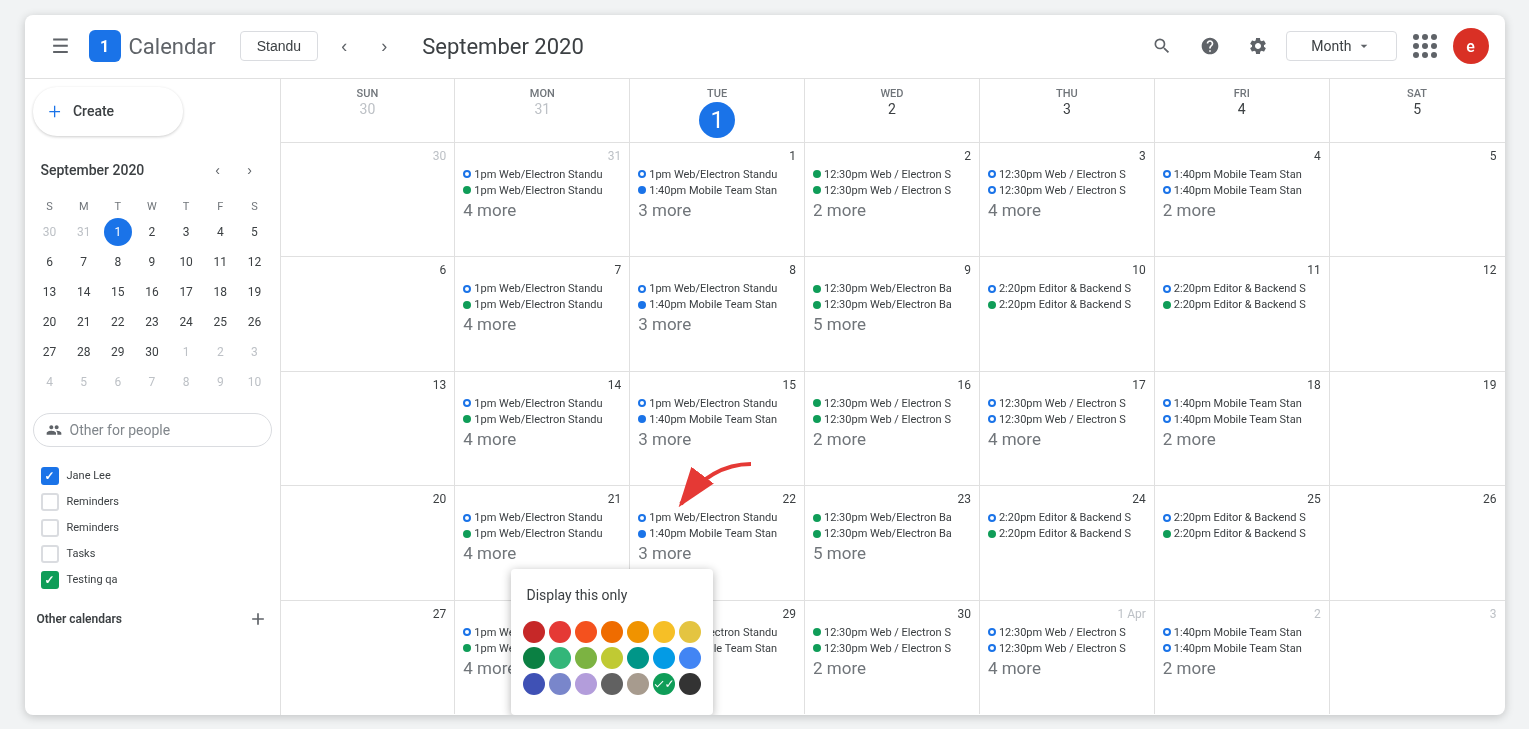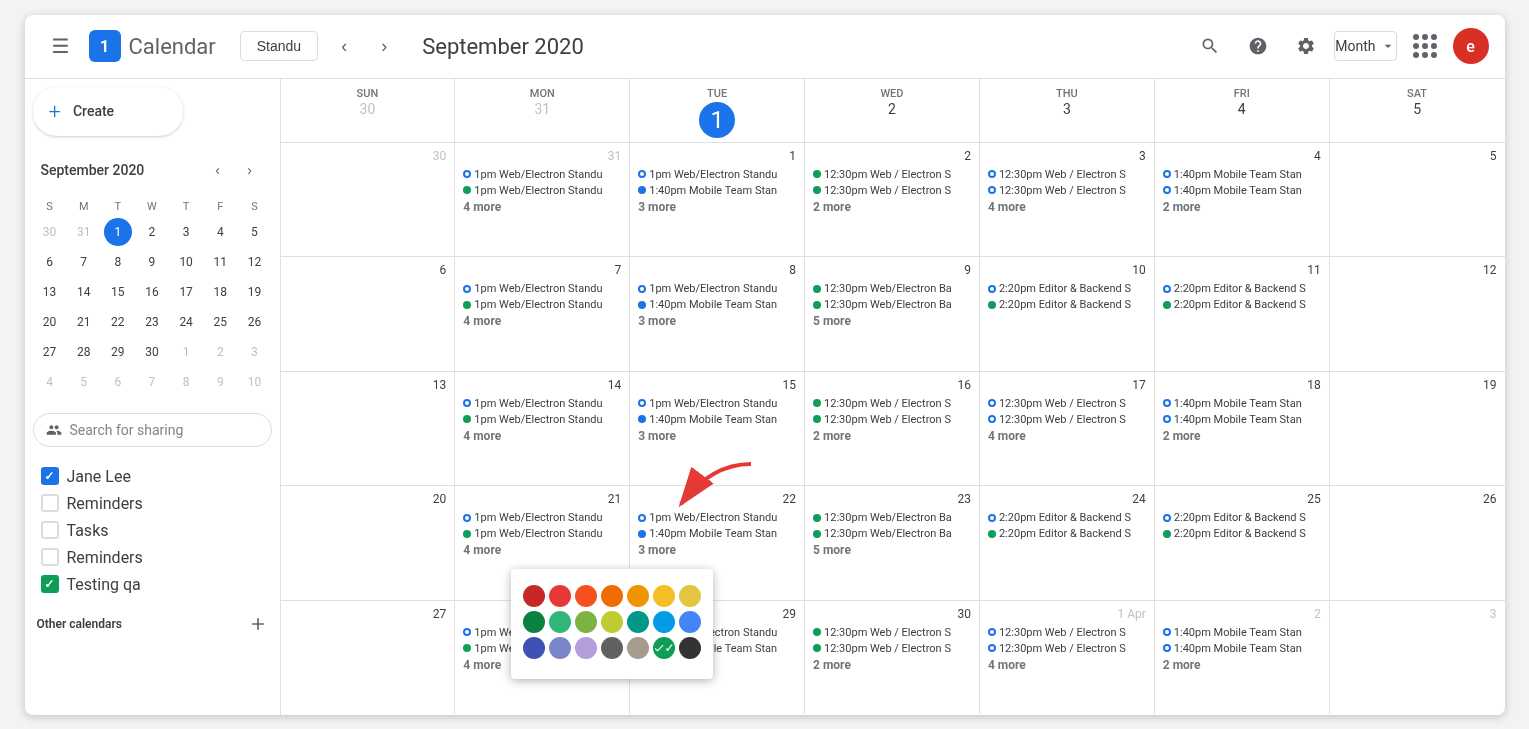--- a/index.html
+++ b/index.html
@@ -12,21 +12,21 @@
     .menu-icon span { font-size: 20px; color: #5f6368; }
     .logo-area { display: flex; align-items: center; gap: 8px; margin-right: 8px; }
     .logo-box { width: 32px; height: 32px; background: #1a73e8; border-radius: 6px; display: flex; align-items: center; justify-content: center; color: white; font-weight: bold; font-size: 16px; }
     .logo-text { font-size: 22px; color: #5f6368; font-weight: 400; }
     .today-btn { border: 1px solid #dadce0; border-radius: 4px; padding: 6px 16px; font-size: 14px; cursor: pointer; background: white; color: #3c4043; margin-left: 8px; }
     .nav-btns { display: flex; gap: 4px; }
     .nav-btn { width: 36px; height: 36px; border: none; background: none; cursor: pointer; border-radius: 50%; display: flex; align-items: center; justify-content: center; font-size: 18px; color: #5f6368; }
     .current-month { font-size: 22px; color: #3c4043; font-weight: 400; flex: 1; margin-left: 12px; }
     .header-actions { display: flex; align-items: center; gap: 8px; }
     .icon-btn { width: 40px; height: 40px; border: none; background: none; cursor: pointer; border-radius: 50%; display: flex; align-items: center; justify-content: center; color: #5f6368; font-size: 20px; }
-    .month-dropdown { display: flex; align-items: center; gap: 4px; border: 1px solid #dadce0; border-radius: 4px; padding: 6px 0; cursor: pointer; font-size: 14px; color: #3c4043; }
+    .month-dropdown { display: flex; align-items: center; gap: 4px; border: 1px solid #dadce0; border-radius: 4px; padding: 6px 24px; cursor: pointer; font-size: 14px; color: #3c4043; }
     .apps-btn { width: 40px; height: 40px; border: none; background: none; cursor: pointer; border-radius: 50%; display: flex; align-items: center; justify-content: center; }
     .apps-grid { display: grid; grid-template-columns: repeat(3,6px); gap: 3px; }
     .apps-dot { width: 6px; height: 6px; background: #5f6368; border-radius: 50%; }
     .avatar { width: 36px; height: 36px; border-radius: 50%; background: #d93025; color: white; display: flex; align-items: center; justify-content: center; font-size: 16px; font-weight: 500; cursor: pointer; }
     
     
     .body { display: flex; flex: 1; overflow: hidden; }
     
     
     .sidebar { width: 256px; flex-shrink: 0; padding: 8px; overflow-y: auto; border-right: 1px solid #e0e0e0; }
@@ -53,21 +53,21 @@
     
     .cal-section { margin-bottom: 8px; }
     .cal-section-header { display: flex; align-items: center; justify-content: space-between; padding: 8px 4px; cursor: pointer; }
     .cal-section-title { font-size: 12px; font-weight: 600; color: #3c4043; }
     .cal-item { display: flex; align-items: center; gap: 8px; padding: 4px 8px; border-radius: 4px; cursor: pointer; }
     .cal-checkbox { width: 18px; height: 18px; border-radius: 3px; display: flex; align-items: center; justify-content: center; flex-shrink: 0; }
     .cal-checkbox.checked { background: #1a73e8; border: 2px solid #1a73e8; }
     .cal-checkbox.unchecked { border: 2px solid #dadce0; background: white; }
     .cal-checkbox.checked-teal { background: #0f9d58; border: 2px solid #0f9d58; }
     .checkmark { color: white; font-size: 12px; font-weight: bold; }
-    .cal-name { font-size: 16px; color: #3c4043; }
+    .cal-name { font-size: 11px; color: #3c4043; }
     
     
     .context-menu { position: absolute; left: 230px; top: 490px; background: white; border-radius: 4px; box-shadow: 0 2px 10px rgba(0,0,0,0.3); padding: 8px 0; min-width: 200px; z-index: 100; }
     .context-menu-item { padding: 10px 16px; font-size: 14px; color: #3c4043; cursor: pointer; }
     .color-swatches { padding: 8px 12px; }
     .color-row { display: flex; gap: 4px; margin-bottom: 4px; }
     .color-swatch { width: 22px; height: 22px; border-radius: 50%; cursor: pointer; display: flex; align-items: center; justify-content: center; }
     .color-swatch.selected::after { content: '✓'; color: white; font-size: 12px; }
     
     
@@ -80,21 +80,21 @@
     
     .cal-grid { flex: 1; display: flex; flex-direction: column; overflow: hidden; }
     .cal-week { display: grid; grid-template-columns: repeat(7, 1fr); flex: 1; border-bottom: 1px solid #e0e0e0; min-height: 0; }
     .cal-week:last-child { border-bottom: none; }
     .cal-cell { border-right: 1px solid #e0e0e0; padding: 4px; overflow: hidden; position: relative; }
     .cal-cell:last-child { border-right: none; }
     .cell-date { font-size: 12px; color: #3c4043; text-align: right; padding: 2px 4px; margin-bottom: 2px; }
     .cell-date.other-month { color: #bdc1c6; }
     .event { font-size: 11px; padding: 1px 4px; border-radius: 3px; margin-bottom: 1px; white-space: nowrap; overflow: hidden; text-overflow: ellipsis; cursor: pointer; display: flex; align-items: center; gap: 3px; }
     .event-dot { width: 8px; height: 8px; border-radius: 50%; flex-shrink: 0; }
-    .more-link { font-size: 12px; color: #70757a; padding: 1px 4px; cursor: pointer; font-weight: 700; }
+    .more-link { font-size: 17px; color: #70757a; padding: 1px 4px; cursor: pointer; font-weight: 400; }
   </style>
 </head>
 <body>
 
 <div class="app-window">
 
   <div class="header">
     <div class="menu-icon">
       <span>☰</span>
     </div>
@@ -221,41 +221,41 @@
           <div class="mini-day other-month">8</div>
           <div class="mini-day other-month">9</div>
           <div class="mini-day other-month">10</div>
         </div>
       </div>
 
       <div class="search-people">
         <svg width="16" height="16" viewBox="0 0 24 24" fill="#5f6368">
             <path d="M16 11c1.66 0 2.99-1.34 2.99-3S17.66 5 16 5c-1.66 0-3 1.34-3 3s1.34 3 3 3zm-8 0c1.66 0 2.99-1.34 2.99-3S9.66 5 8 5C6.34 5 5 6.34 5 8s1.34 3 3 3zm0 2c-2.33 0-7 1.17-7 3.5V19h14v-2.5c0-2.33-4.67-3.5-7-3.5zm8 0c-.29 0-.62.02-.97.05 1.16.84 1.97 1.97 1.97 3.45V19h6v-2.5c0-2.33-4.67-3.5-7-3.5z"></path>
           </svg>
-        <span class="search-people-text">Search for sharing</span>
+        <span class="search-people-text">Other for people</span>
       </div>
 
       <div class="cal-section">
         <div class="cal-item">
           <div class="cal-checkbox checked" style="background:#1a73e8;border-color:#1a73e8;">
             <span class="checkmark">✓</span>
           </div>
           <span class="cal-name">Jane Lee</span>
         </div>
         <div class="cal-item">
           <div class="cal-checkbox unchecked"></div>
           <span class="cal-name">Reminders</span>
         </div>
         <div class="cal-item">
           <div class="cal-checkbox unchecked"></div>
-          <span class="cal-name">Tasks</span>
+          <span class="cal-name">Reminders</span>
         </div>
         <div class="cal-item">
           <div class="cal-checkbox unchecked"></div>
-          <span class="cal-name">Reminders</span>
+          <span class="cal-name">Tasks</span>
         </div>
         <div class="cal-item">
           <div class="cal-checkbox checked-teal" style="background:#0f9d58;border-color:#0f9d58;">
             <span class="checkmark">✓</span>
           </div>
           <span class="cal-name">Testing qa</span>
         </div>
       </div>
 
       <div class="cal-section">
@@ -264,20 +264,21 @@
           <svg width="20" height="20" viewBox="0 0 24 24" fill="#5f6368">
               <path d="M19 13h-6v6h-2v-6H5v-2h6V5h2v6h6v2z"></path>
             </svg>
         </div>
       </div>
     </div>
 
     <div style="position:relative; flex:1; display:flex; flex-direction:column;">
 
       <div class="context-menu">
+        <div class="context-menu-item">Display this only</div>
         <div class="color-swatches">
 
           <div class="color-row">
             <div class="color-swatch" style="background:#c62828;"></div>
             <div class="color-swatch" style="background:#e53935;"></div>
             <div class="color-swatch" style="background:#f4511e;"></div>
             <div class="color-swatch" style="background:#ef6c00;"></div>
             <div class="color-swatch" style="background:#f09300;"></div>
             <div class="color-swatch" style="background:#f6bf26;"></div>
             <div class="color-swatch" style="background:#e4c441;"></div>

